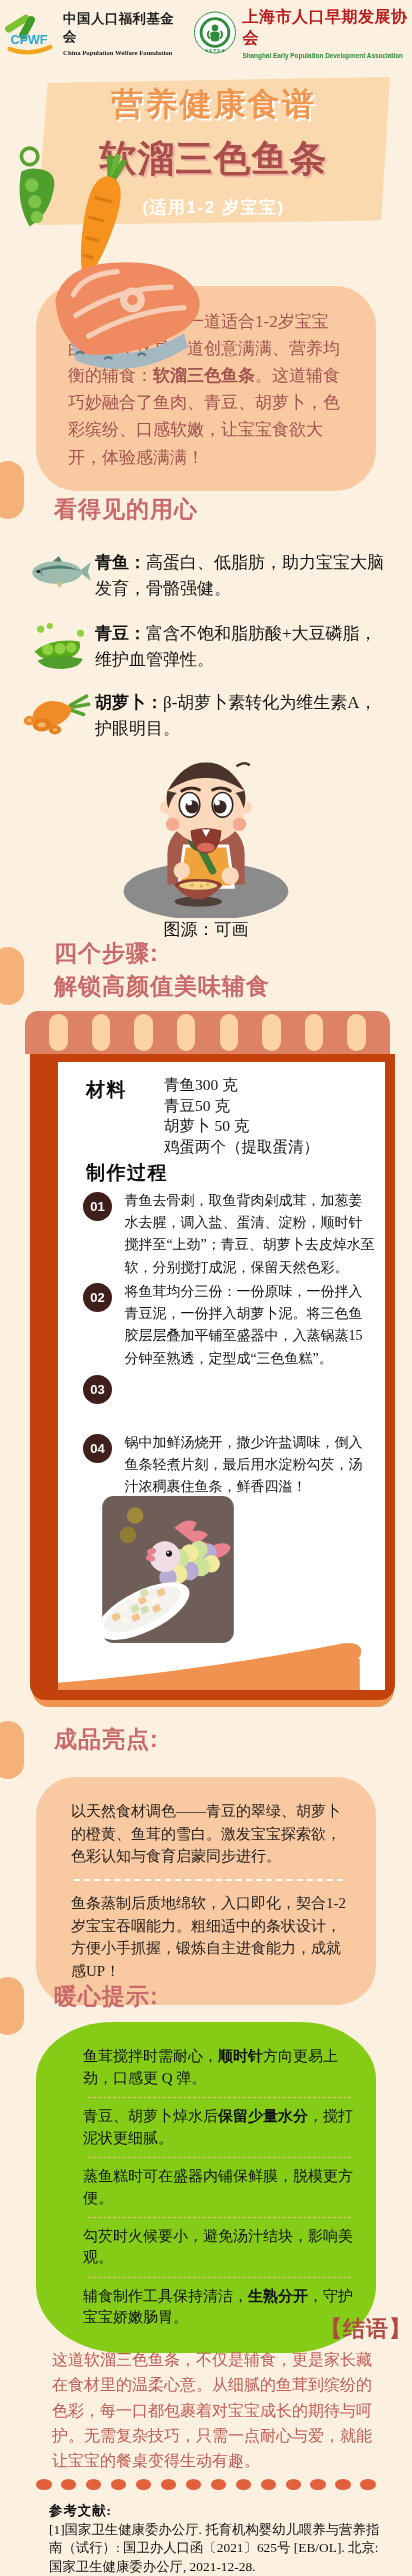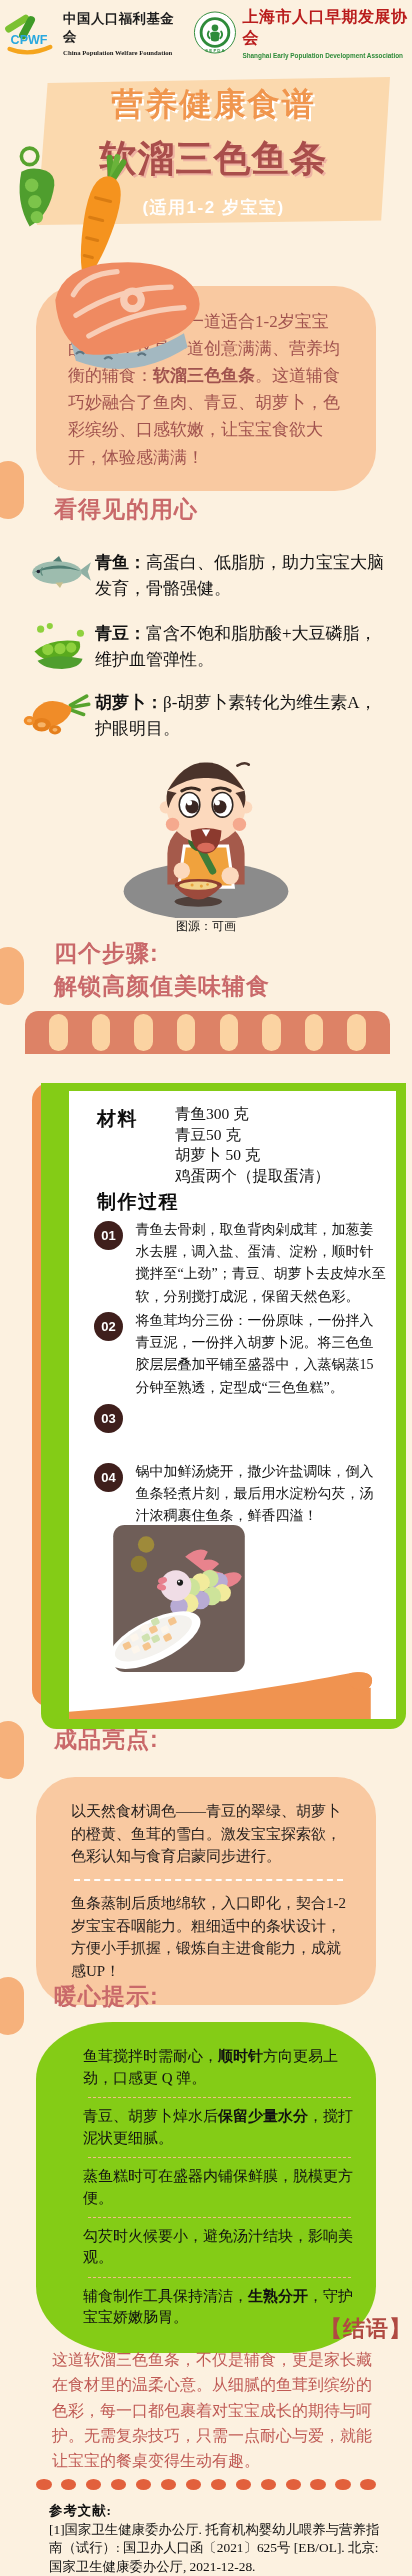--- a/index.html
+++ b/index.html
@@ -35,29 +35,29 @@
   .side-pill{left:-8.2px;width:32px;height:58px;background:#f6b17b;border-radius:16.5px;}
   .sec-title{font-size:23px;font-weight:900;color:#c9696a;letter-spacing:1px;line-height:1;}
   .sec-sub{font-size:23px;font-weight:900;color:#c9696a;letter-spacing:1px;line-height:1;margin-top:10.3px;}
 
   
   .ing-row{left:0;width:412px;}
   .ing-text{position:absolute;left:95px;width:289px;font-family:"Liberation Serif",serif;
             font-size:17px;line-height:1.5;color:#111;margin:0;}
   .ing-text b{font-weight:900;}
 
-  .caption{left:0;width:412px;text-align:center;font-family:"Liberation Serif",serif;font-size:12px;color:#111;}
+  .caption{left:0;width:412px;text-align:center;font-family:"Liberation Serif",serif;font-size:17px;color:#111;}
 
   
   .card-under{left:32px;top:1083px;width:362px;height:624px;background:#f09350;border-radius:17.5px;z-index:0;}
   .card{left:25px;top:1011px;width:365px;height:689px;z-index:1;}
   .awning{position:absolute;left:0;top:0;width:100%;height:43px;background:#dd8266;
           border-radius:13.4px 13.4px 0 0;display:flex;justify-content:space-evenly;align-items:center;}
   .awn-pill{width:18.5px;height:37px;background:#fbd3a2;border-radius:9.3px;}
-  .card-body{position:absolute;left:16px;top:43px;width:100%;height:646px;background:#84cc16;border-radius:0 0 15.5px 15.5px;margin-top:29px;}
+  .card-body{position:absolute;left:5px;top:43px;width:100%;height:646px;background:#c2410c;border-radius:0 0 15.5px 15.5px;}
   .card-white{position:absolute;left:28px;top:7.7px;width:327px;height:628px;background:#ffffff;overflow:hidden;}
   .mat-label,.proc-label{position:absolute;left:28px;font-size:19px;font-weight:900;color:#0d0d0d;letter-spacing:1.5px;}
   .mat-list{position:absolute;left:106px;top:13.4px;margin:0;padding:0;list-style:none;
             font-family:"Liberation Serif",serif;font-size:15.5px;line-height:1.33;color:#111;}
   .step{position:absolute;left:25px;width:294px;display:flex;gap:12.4px;}
   .step-num{flex:0 0 29px;width:29px;height:29px;border-radius:50%;background:#3f1f1c;color:#fff;
             font-size:13px;font-weight:700;display:flex;align-items:center;justify-content:center;}
   .step p{margin:-2.1px 0 0 0;font-family:"Liberation Serif",serif;font-size:14px;line-height:1.6;color:#111;width:251px;}
   .swoosh{position:absolute;left:0;bottom:0;width:327px;height:52px;}
 

